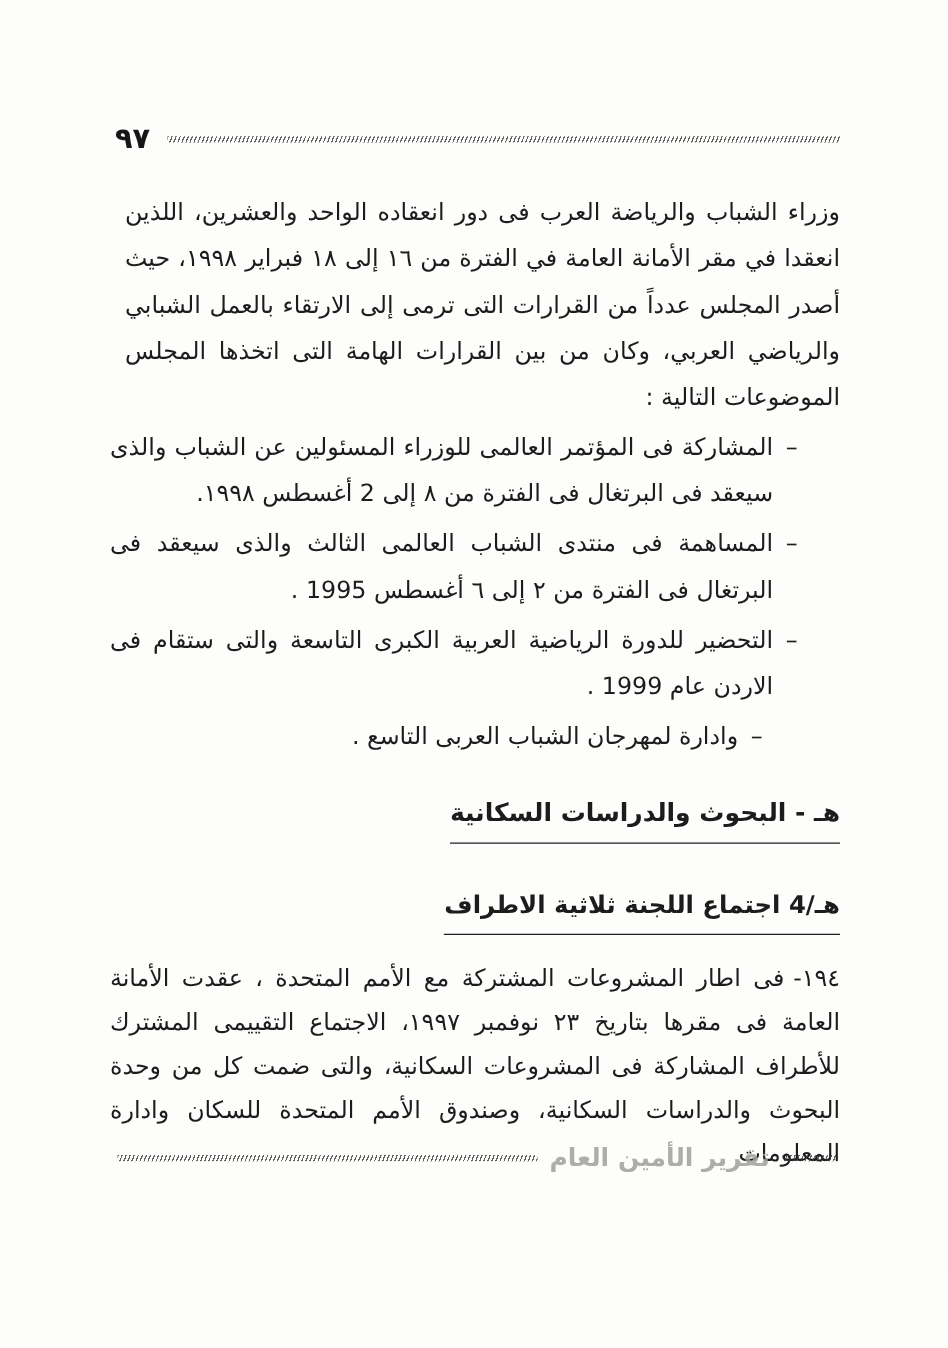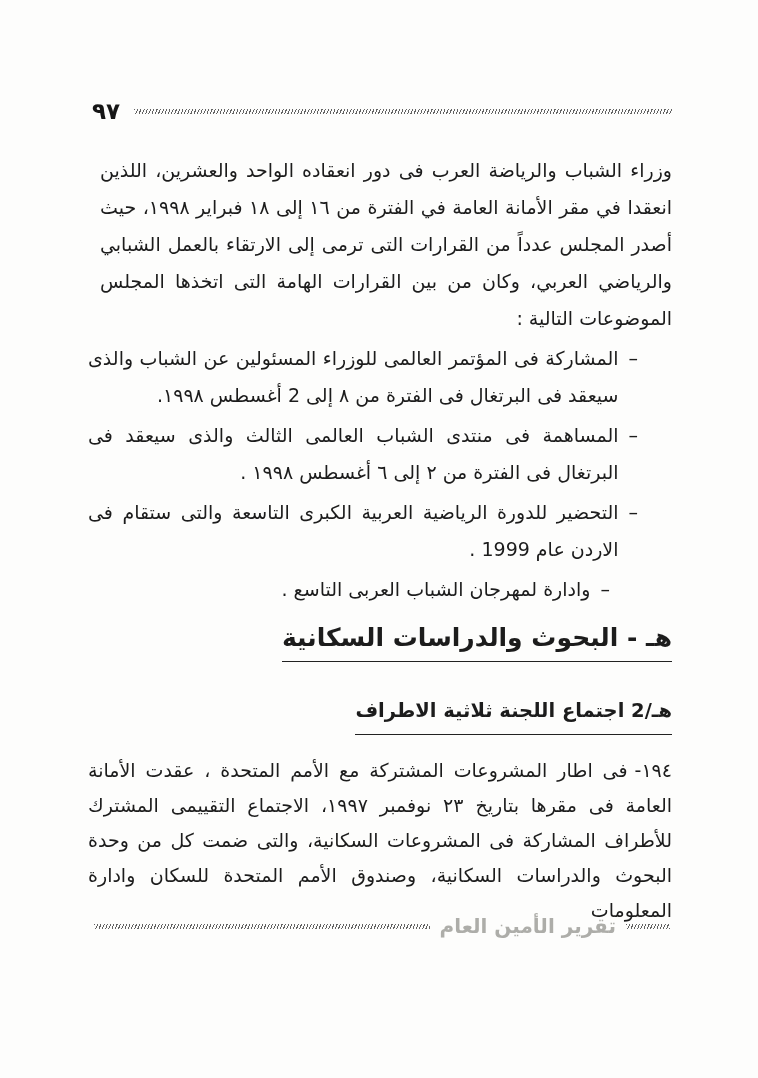--- a/index.html
+++ b/index.html
@@ -58,23 +58,23 @@
   .bullet {
     display: flex;
     gap: 10px;
     margin: 3px 34px 3px 0;
   }
   .bullet .dash { flex: 0 0 auto; }
   .bullet .btext { flex: 1 1 auto; text-align: justify; }
   .bullet.deep { margin-right: 62px; }
 
   .section-heading {
-    margin-top: 11px;
+    margin-top: 24px;
     font-weight: bold;
-    font-size: 25px;
+    font-size: 20px;
     text-align: right;
   }
   .sub-heading {
     margin-top: 30px;
     font-weight: bold;
     font-size: 19.5px;
     text-align: right;
   }
   .underlined {
     display: inline-block;
@@ -126,38 +126,38 @@
 
     <p class="intro">وزراء الشباب والرياضة العرب فى دور انعقاده الواحد والعشرين، اللذين انعقدا في مقر الأمانة العامة في الفترة من ١٦ إلى ١٨ فبراير ١٩٩٨، حيث أصدر المجلس عدداً من القرارات التى ترمى إلى الارتقاء بالعمل الشبابي والرياضي العربي، وكان من بين القرارات الهامة التى اتخذها المجلس الموضوعات التالية :</p>
 
     <div class="bullets">
       <div class="bullet">
         <span class="dash">–</span>
         <div class="btext">المشاركة فى المؤتمر العالمى للوزراء المسئولين عن الشباب والذى سيعقد فى البرتغال فى الفترة من ٨ إلى 2 أغسطس ١٩٩٨.</div>
       </div>
       <div class="bullet">
         <span class="dash">–</span>
-        <div class="btext">المساهمة فى منتدى الشباب العالمى الثالث والذى سيعقد فى البرتغال فى الفترة من ٢ إلى ٦ أغسطس ١٩٩٨ .</div>
+        <div class="btext">المساهمة فى منتدى الشباب العالمى الثالث والذى سيعقد فى البرتغال فى الفترة من ٢ إلى ٦ أغسطس 1995 .</div>
       </div>
       <div class="bullet">
         <span class="dash">–</span>
         <div class="btext">التحضير للدورة الرياضية العربية الكبرى التاسعة والتى ستقام فى الاردن عام 1999 .</div>
       </div>
       <div class="bullet deep">
         <span class="dash">–</span>
         <div class="btext">وادارة لمهرجان الشباب العربى التاسع .</div>
       </div>
     </div>
 
     <div class="section-heading">
       <span class="underlined">هـ - البحوث والدراسات السكانية</span>
     </div>
 
     <div class="sub-heading">
-      <span class="underlined">هـ/2 اجتماع اللجنة ثلاثية الاطراف</span>
+      <span class="underlined">هـ/4 اجتماع اللجنة ثلاثية الاطراف</span>
     </div>
 
     <p class="numbered-para">
       <span class="para-num">١٩٤-</span><span>فى اطار المشروعات المشتركة مع الأمم المتحدة ، عقدت الأمانة العامة فى مقرها بتاريخ ٢٣ نوفمبر ١٩٩٧، الاجتماع التقييمى المشترك للأطراف المشاركة فى المشروعات السكانية، والتى ضمت كل من وحدة البحوث والدراسات السكانية، وصندوق الأمم المتحدة للسكان وادارة المعلومات</span>
     </p>
 
   </div>
 
   <div class="footer">
     <div class="hatch hatch-left"></div>

